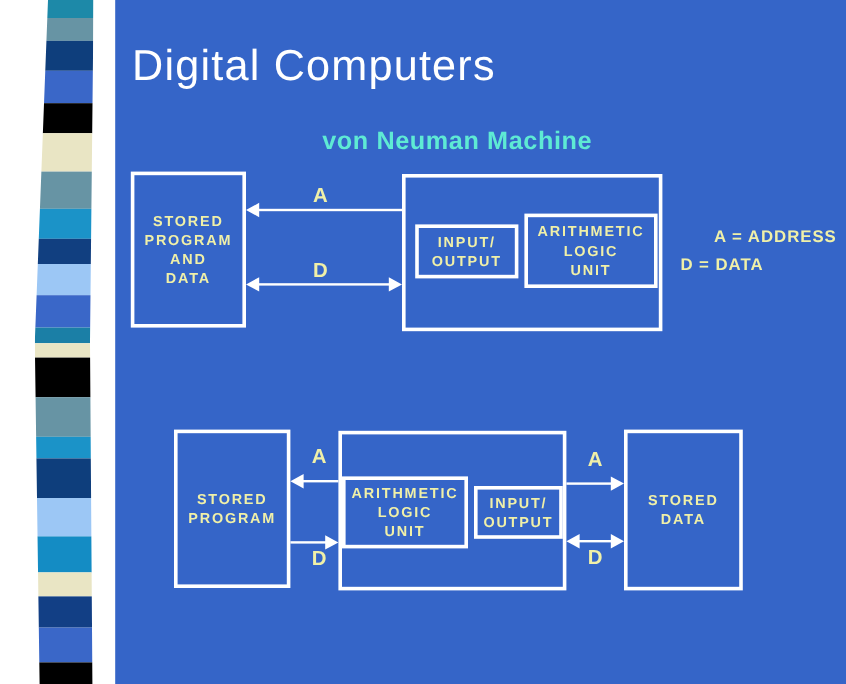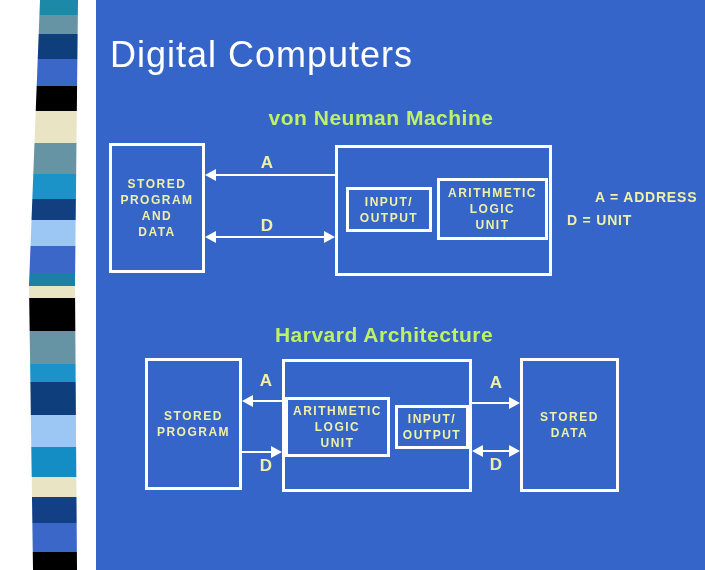--- a/index.html
+++ b/index.html
@@ -23,21 +23,21 @@
     position:absolute;left:84px;top:0;width:621px;height:570px;
     background:#3565C8;
   }
 
   .main-title{
     position:absolute;left:14px;top:34px;
     color:#ffffff;font-size:36px;letter-spacing:1px;white-space:nowrap;
   }
   .sub-heading{
     position:absolute;width:300px;text-align:center;
-    color:#bef264;font-size:21px;font-weight:bold;letter-spacing:0.5px;white-space:nowrap;
+    color:#5eead4;font-size:21px;font-weight:bold;letter-spacing:0.5px;white-space:nowrap;
   }
   .vn-heading{left:135px;top:106px;}
   .hv-heading{left:138px;top:323px;}
 
   .wbox{
     position:absolute;border:3px solid #ffffff;box-sizing:border-box;
     display:flex;align-items:center;justify-content:center;
   }
   .box-label{
     color:#F0F0A8;font-weight:bold;font-size:12px;line-height:16px;
@@ -150,23 +150,22 @@
     </div>
 
     <div class="bus-label vn-d-label">D</div>
     <div class="arrow has-left has-right vn-d-arrow">
       <div class="head head-left"></div>
       <div class="head head-right"></div>
       <div class="line"></div>
     </div>
 
     <div class="legend legend-a">A = ADDRESS</div>
-    <div class="legend legend-d">D = UNIT</div>
-
-    <div class="sub-heading hv-heading">Harvard Architecture</div>
+    <div class="legend legend-d">D = DATA</div>
+
 
     <div class="wbox hv-program-box">
       <div class="box-label">STORED
 PROGRAM</div>
     </div>
 
     <div class="wbox hv-cpu-box"></div>
     <div class="wbox hv-alu-box">
       <div class="box-label">ARITHMETIC
 LOGIC

